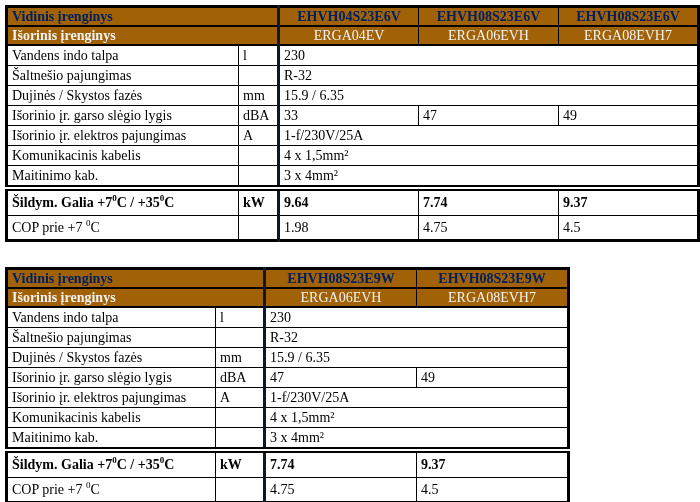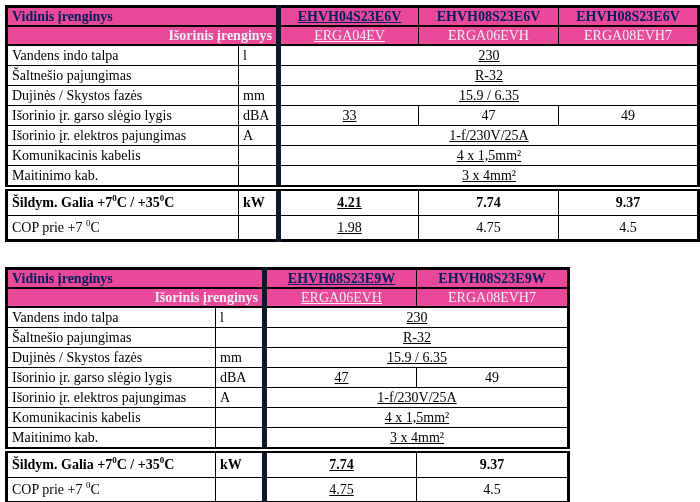--- a/index.html
+++ b/index.html
@@ -35,36 +35,36 @@
     color: #000;
     padding: 0 4px;
     height: 19px;
     line-height: 1.12;
     white-space: nowrap;
     overflow: hidden;
     text-align: left;
     vertical-align: middle;
   }
   
-  td.sep { border-left: 5px solid #0f172a; text-decoration: underline; }
+  td.sep { border-left: 3px solid #0f172a; }
 
   tr.hdr td {
-    background: #ec4899;
+    background: #a16207;
     height: 17px;
     border-bottom-width: 2px;
   }
   tr.hdr1 td {
     color: #002060;
     font-weight: bold;
   }
-  tr.hdr2 td { color: #F2F2F2; text-align: right; }
+  tr.hdr2 td { color: #F2F2F2; }
   tr.hdr2 td.rowlabel { font-weight: bold; }
   tr.hdr td.val { text-align: center; }
 
-  td.val { text-align: center; }
+  td.val { }
 
   tr.heat td {
     border-top: 6px double #000;
     font-weight: bold;
     height: 24px;
   }
   tr.cop td { height: 23px; }
 
   sup {
     font-size: 9px;
@@ -130,21 +130,21 @@
         <td colspan="3" class="val sep">4 x 1,5mm²</td>
       </tr>
       <tr>
         <td>Maitinimo kab.</td>
         <td></td>
         <td colspan="3" class="val sep">3 x 4mm²</td>
       </tr>
       <tr class="heat">
         <td><span>Šildym. Galia +7</span><sup>0</sup><span>C / +35</span><sup>0</sup><span>C</span></td>
         <td>kW</td>
-        <td class="val sep">4.21</td>
+        <td class="val sep">9.64</td>
         <td class="val">7.74</td>
         <td class="val">9.37</td>
       </tr>
       <tr class="cop">
         <td><span>COP prie +7 </span><sup>0</sup><span>C</span></td>
         <td></td>
         <td class="val sep">1.98</td>
         <td class="val">4.75</td>
         <td class="val">4.5</td>
       </tr>

